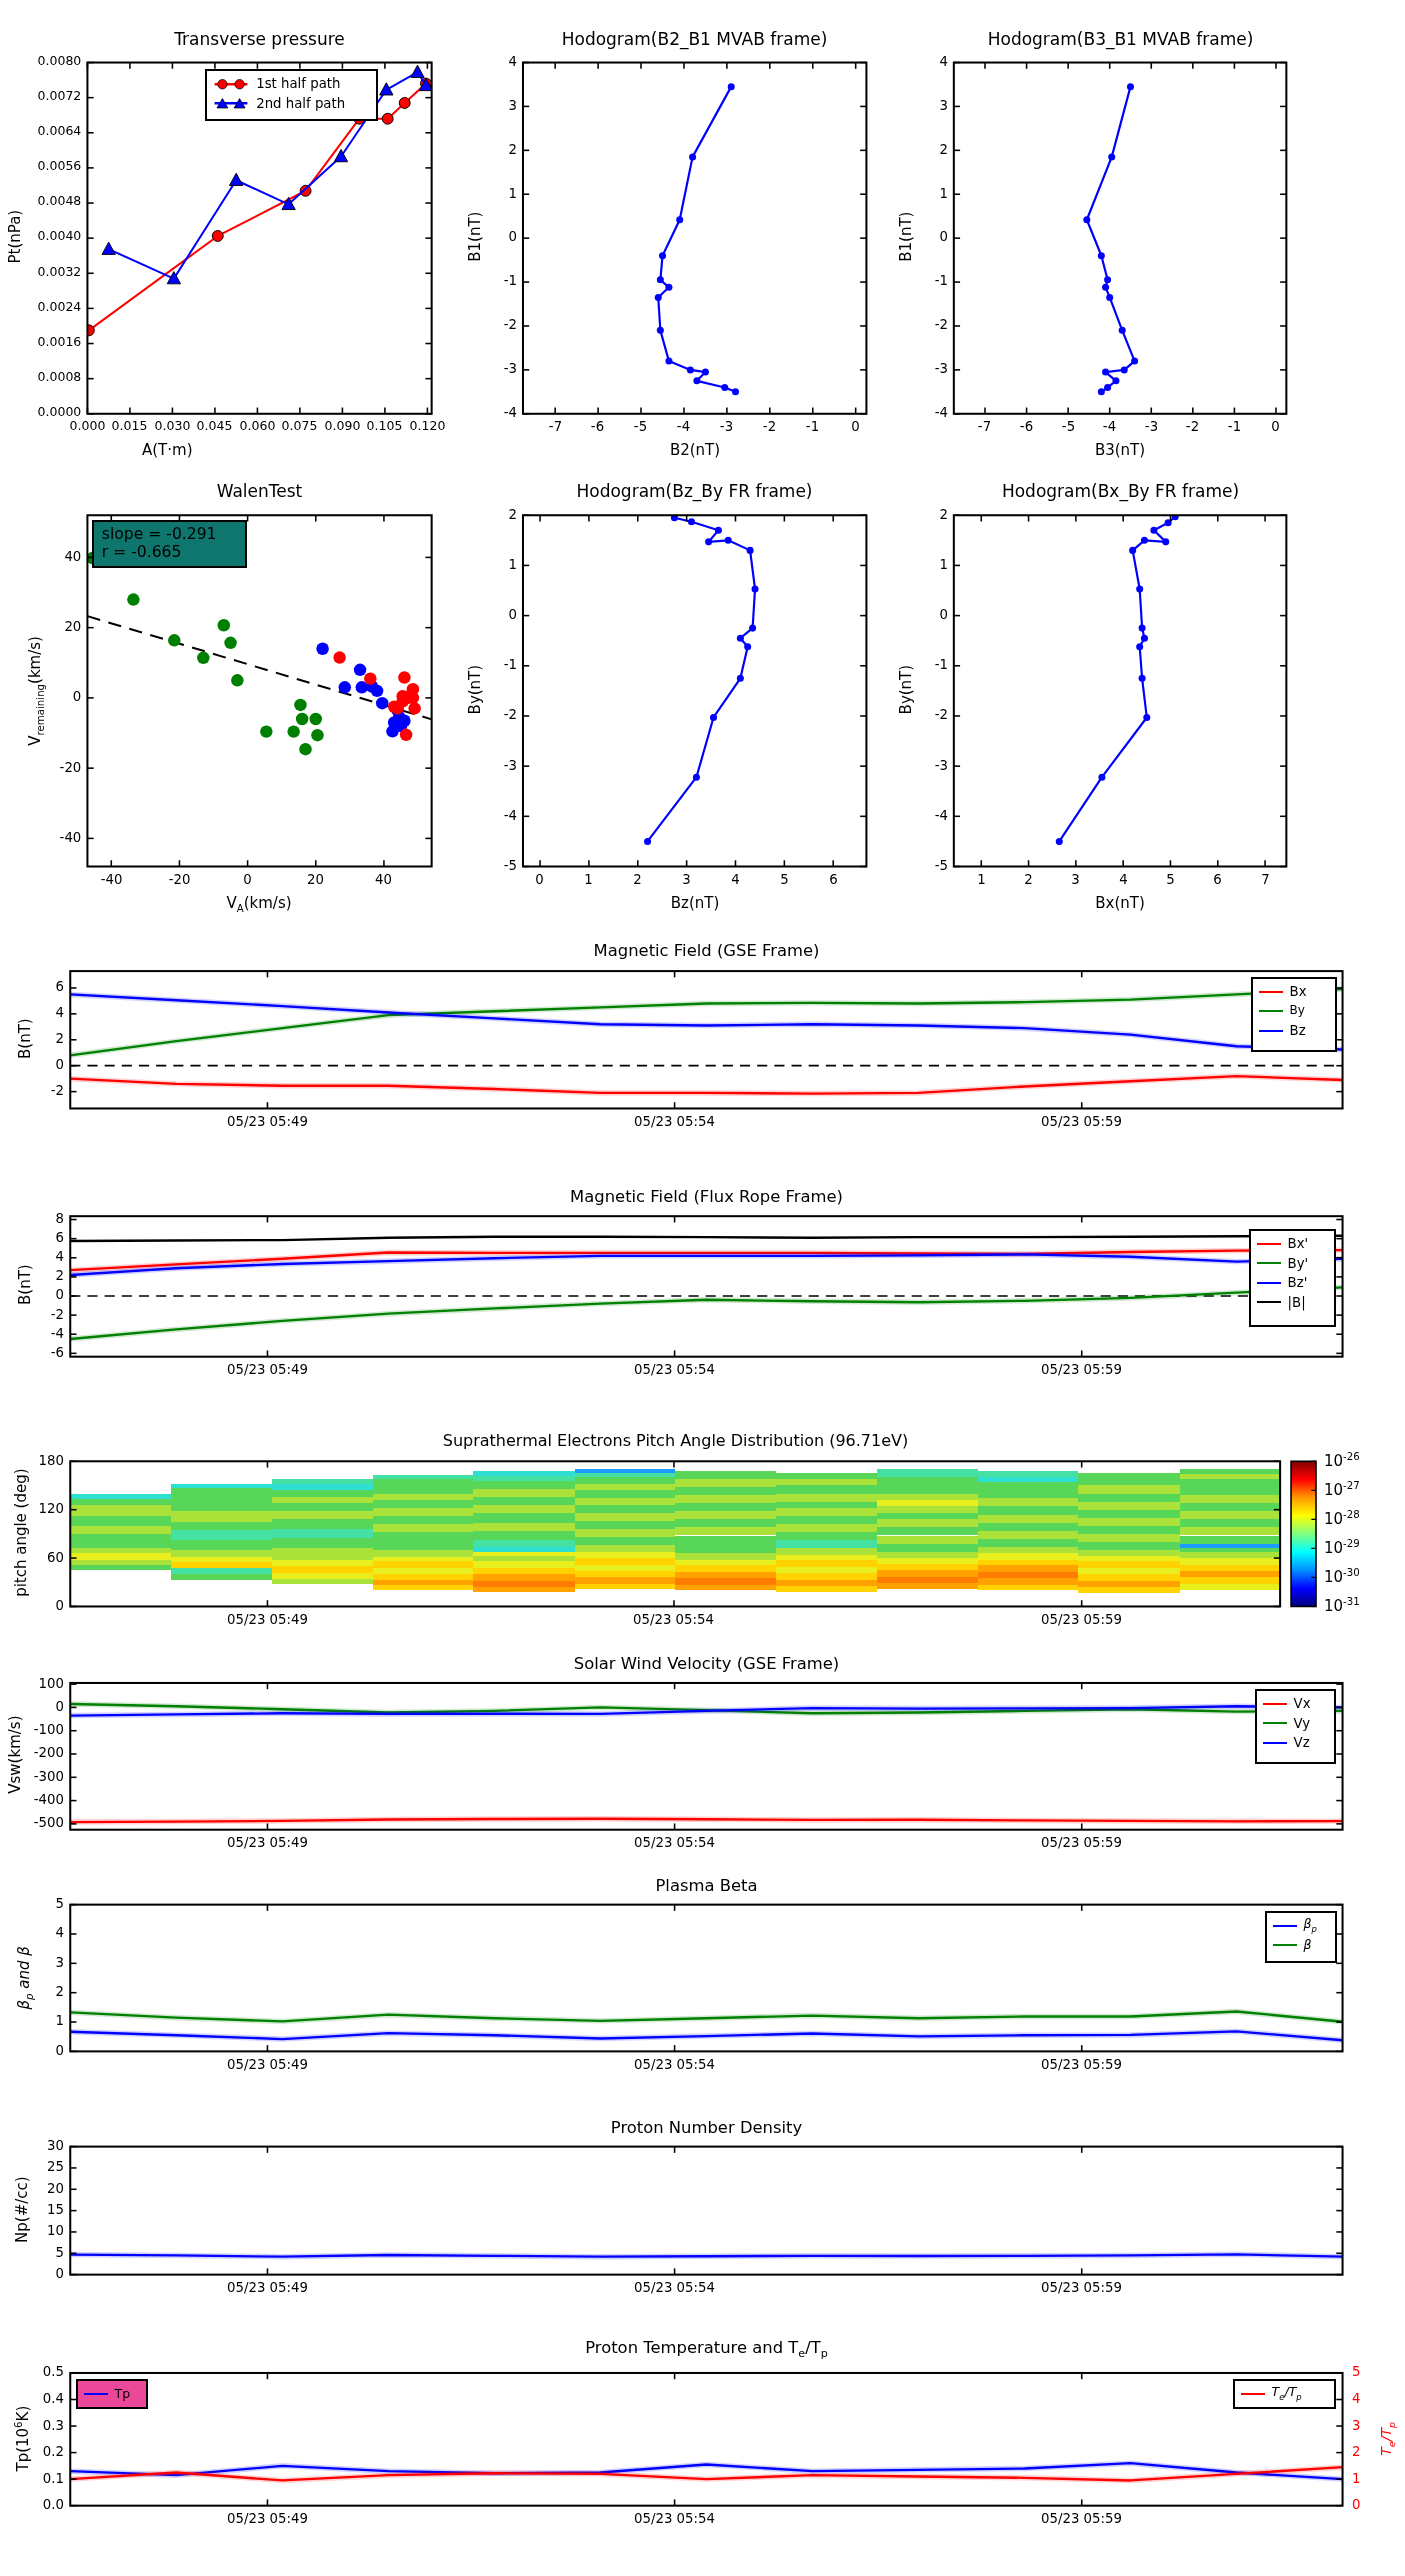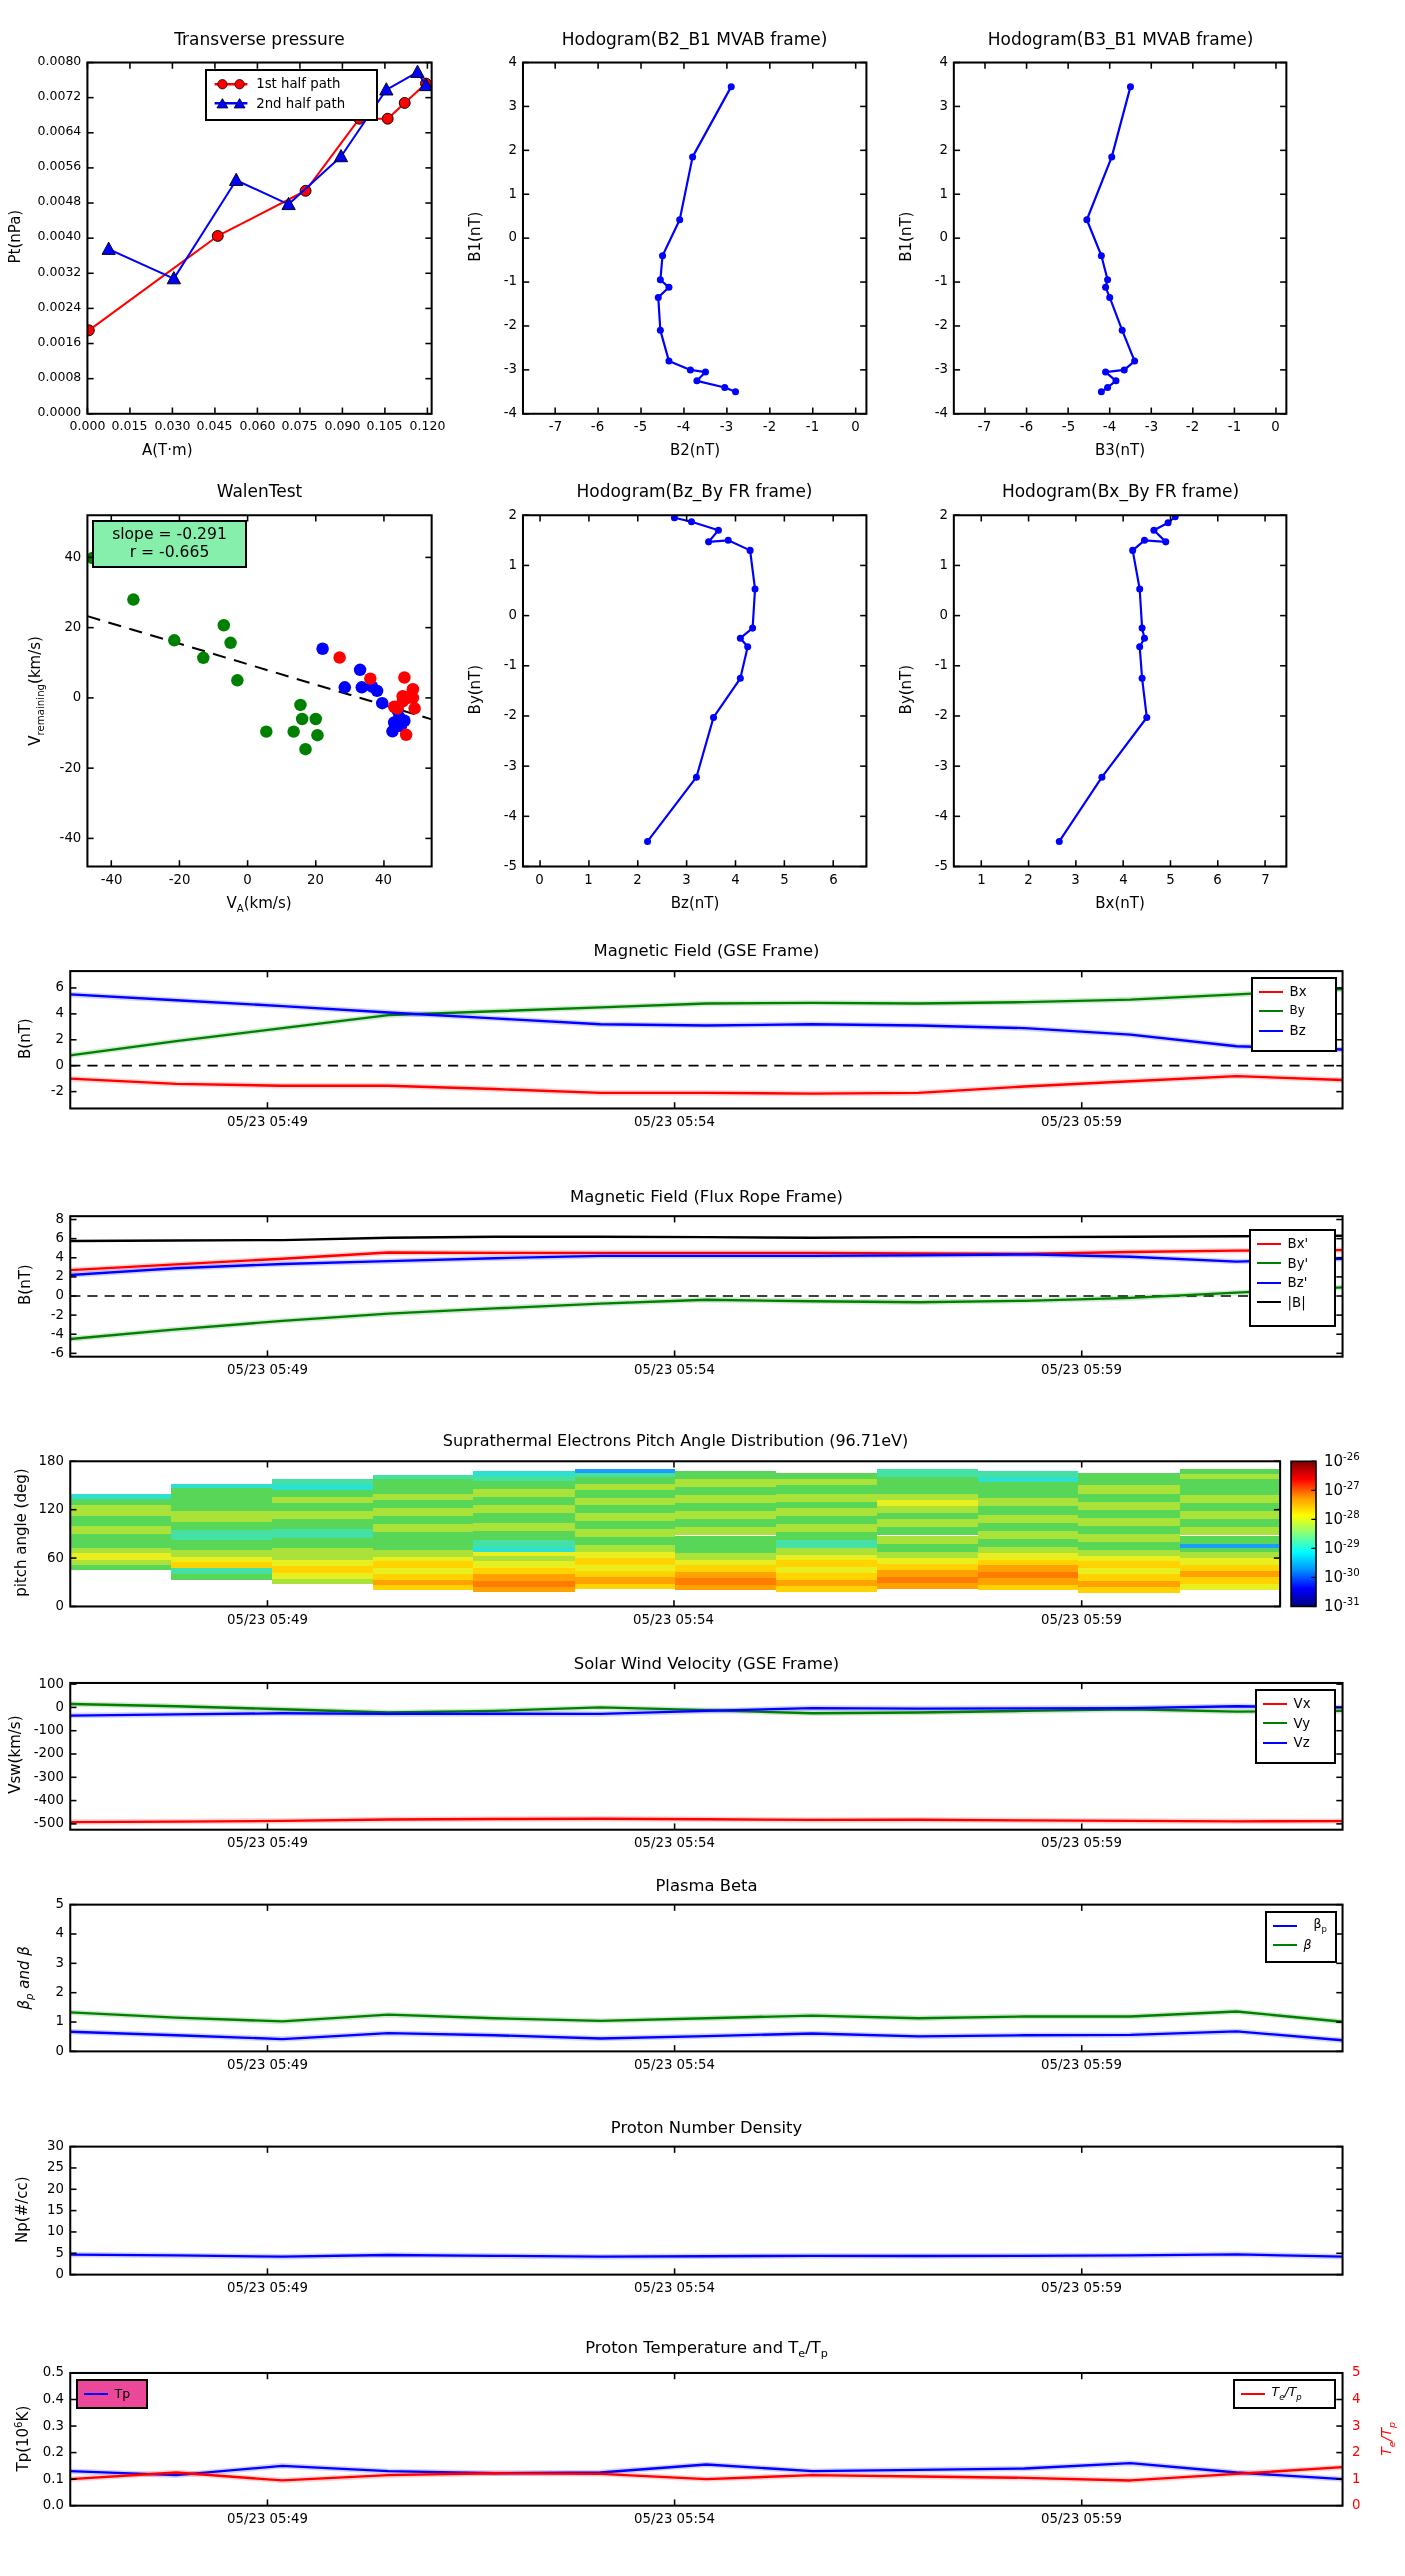--- a/index.html
+++ b/index.html
@@ -947,21 +947,21 @@
       <div style="position: absolute; left: 193px; top: 872px; width: 109px; text-align: center; font-size: 13.3px; white-space: nowrap;">0</div>
       <div style="position: absolute; left: 261px; top: 872px; width: 109px; text-align: center; font-size: 13.3px; white-space: nowrap;">20</div>
       <div style="position: absolute; left: 329px; top: 872px; width: 109px; text-align: center; font-size: 13.3px; white-space: nowrap;">40</div>
       <div style="position: absolute; left: -4.7px; top: 830px; width: 86px; text-align: right; font-size: 13.3px;">-40</div>
       <div style="position: absolute; left: -4.7px; top: 760px; width: 86px; text-align: right; font-size: 13.3px;">-20</div>
       <div style="position: absolute; left: -4.7px; top: 689px; width: 86px; text-align: right; font-size: 13.3px;">0</div>
       <div style="position: absolute; left: -4.7px; top: 619px; width: 86px; text-align: right; font-size: 13.3px;">20</div>
       <div style="position: absolute; left: -4.7px; top: 549px; width: 86px; text-align: right; font-size: 13.3px;">40</div>
       <div style="position: absolute; left: 142px; top: 895px; width: 234px; text-align: center; font-size: 15px;">V<sub>A</sub>(km/s)</div>
       <div style="position: absolute; left: -80px; top: 681px; width: 234px; text-align: center; font-size: 15px; transform: rotate(-90deg);">V<sub>remaining</sub>(km/s)</div>
-      <div style="position: absolute; left: 92px; top: 520px; width: 155px; background: #86efac; border: 2px solid rgb(0, 0, 0); box-sizing: border-box; padding: 3.9px 7.8px; font-size: 15.6px; white-space: nowrap; text-align: center;">slope = -0.291<br>r = -0.665</div>
+      <div style="position: absolute; left: 92px; top: 520px; width: 155px; background: #0f766e; border: 2px solid rgb(0, 0, 0); box-sizing: border-box; padding: 3.9px 7.8px; font-size: 15.6px; white-space: nowrap;">slope = -0.291<br>r = -0.665</div>
       <div style="position: absolute; left: 485px; top: 872px; width: 109px; text-align: center; font-size: 13.3px; white-space: nowrap;">0</div>
       <div style="position: absolute; left: 534px; top: 872px; width: 109px; text-align: center; font-size: 13.3px; white-space: nowrap;">1</div>
       <div style="position: absolute; left: 583px; top: 872px; width: 109px; text-align: center; font-size: 13.3px; white-space: nowrap;">2</div>
       <div style="position: absolute; left: 632px; top: 872px; width: 109px; text-align: center; font-size: 13.3px; white-space: nowrap;">3</div>
       <div style="position: absolute; left: 681px; top: 872px; width: 109px; text-align: center; font-size: 13.3px; white-space: nowrap;">4</div>
       <div style="position: absolute; left: 730px; top: 872px; width: 109px; text-align: center; font-size: 13.3px; white-space: nowrap;">5</div>
       <div style="position: absolute; left: 779px; top: 872px; width: 109px; text-align: center; font-size: 13.3px; white-space: nowrap;">6</div>
       <div style="position: absolute; left: 431px; top: 858px; width: 86px; text-align: right; font-size: 13.3px;">-5</div>
       <div style="position: absolute; left: 431px; top: 808px; width: 86px; text-align: right; font-size: 13.3px;">-4</div>
       <div style="position: absolute; left: 431px; top: 758px; width: 86px; text-align: right; font-size: 13.3px;">-3</div>
@@ -1087,21 +1087,21 @@
       <div style="position: absolute; left: -22px; top: 2043px; width: 86px; text-align: right; font-size: 13.3px;">0</div>
       <div style="position: absolute; left: -22px; top: 2013px; width: 86px; text-align: right; font-size: 13.3px;">1</div>
       <div style="position: absolute; left: -22px; top: 1984px; width: 86px; text-align: right; font-size: 13.3px;">2</div>
       <div style="position: absolute; left: -22px; top: 1955px; width: 86px; text-align: right; font-size: 13.3px;">3</div>
       <div style="position: absolute; left: -22px; top: 1925px; width: 86px; text-align: right; font-size: 13.3px;">4</div>
       <div style="position: absolute; left: -22px; top: 1896px; width: 86px; text-align: right; font-size: 13.3px;">5</div>
       <div style="position: absolute; left: -91px; top: 1968px; width: 234px; text-align: center; font-size: 15px; transform: rotate(-90deg); font-style: italic;">β<sub>p</sub> and β</div>
       <div style="position: absolute; left: 1265px; top: 1911px; width: 72px; height: 52px; background: rgb(255, 255, 255); border: 2px solid rgb(0, 0, 0); box-sizing: border-box; padding: 3.1px 6.2px;">
         <div style="display: flex; align-items: center; height: 19.5px; gap: 7px;">
           <span style="flex:0 0 auto;width:23.4px;height:0;border-top:2.7px solid #0000ff;display:inline-block"></span>
-          <span style="font-size:12.5px;white-space:nowrap;margin-left:10px;">β<sub>p</sub></span>
+          <span style="font-size:12.5px;font-style:italic;white-space:nowrap;">β<sub>p</sub></span>
         </div>
         <div style="display: flex; align-items: center; height: 19.5px; gap: 7px;">
           <span style="flex:0 0 auto;width:23.4px;height:0;border-top:2.7px solid #008000;display:inline-block"></span>
           <span style="font-size:12.5px;font-style:italic;white-space:nowrap;">β</span>
         </div>
       </div>
       <div style="position: absolute; left: 213px; top: 2280px; width: 109px; text-align: center; font-size: 13.3px; white-space: nowrap;">05/23 05:49</div>
       <div style="position: absolute; left: 620px; top: 2280px; width: 109px; text-align: center; font-size: 13.3px; white-space: nowrap;">05/23 05:54</div>
       <div style="position: absolute; left: 1027px; top: 2280px; width: 109px; text-align: center; font-size: 13.3px; white-space: nowrap;">05/23 05:59</div>
       <div style="position: absolute; left: -22px; top: 2266px; width: 86px; text-align: right; font-size: 13.3px;">0</div>

